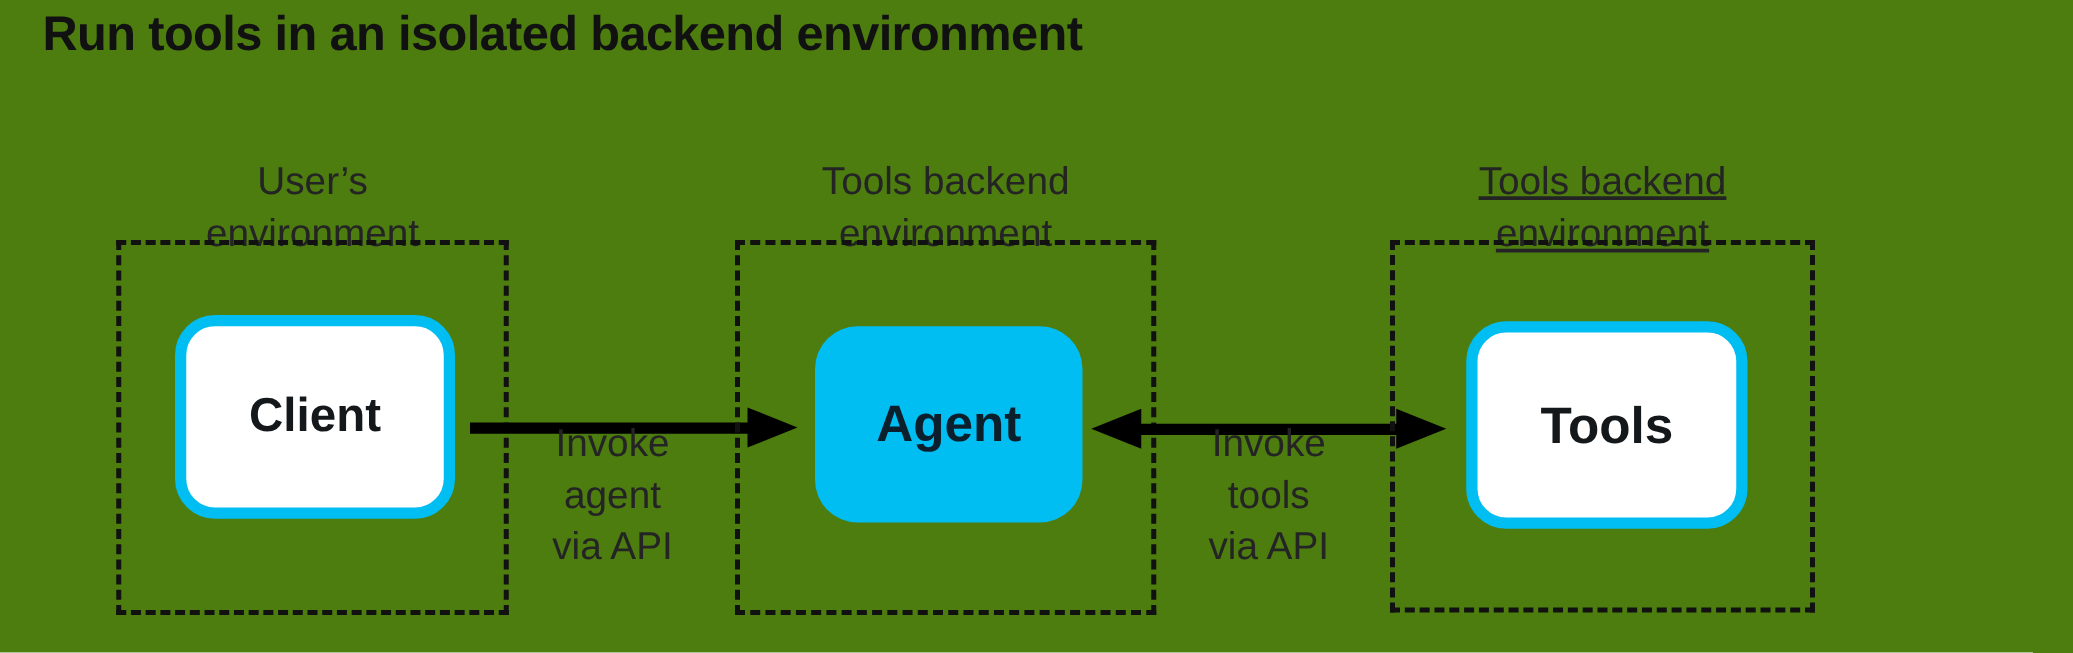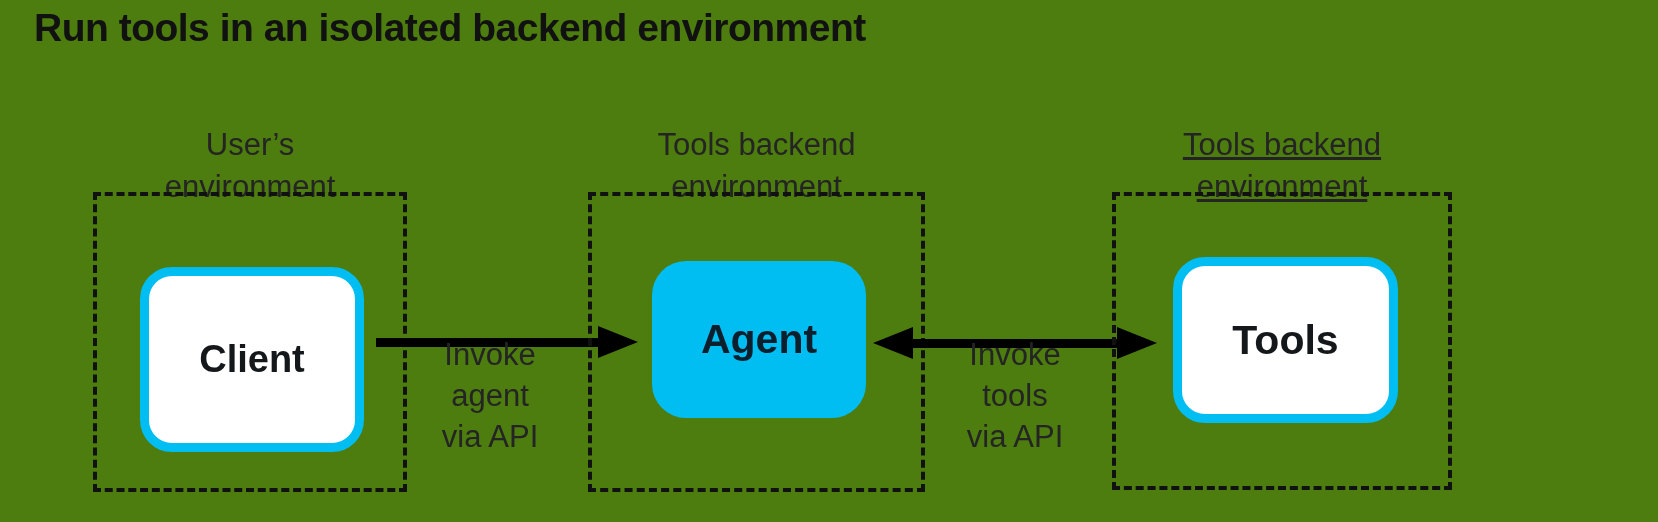--- a/index.html
+++ b/index.html
@@ -97,21 +97,21 @@
 
 <div class="canvas">
 
   <h1 class="title">Run tools in an isolated backend environment</h1>
 
   <div class="env-label" style="left:93px; width:314px;">
     <span>User’s</span>
     <span>environment</span>
   </div>
   <div class="env-box" style="left:93px; top:192px; width:314px; height:300px;"></div>
-  <div class="node outlined" style="left:140px; top:267px; width:224px; height:185px;text-align:right;">
+  <div class="node outlined" style="left:140px; top:252px; width:224px; height:163px;text-align:right;">
     <div class="node-text">
       <span>Client</span>
     </div>
   </div>
 
   <div class="arrow-line" style="left:376px; top:338px; width:226px;"></div>
   <div class="arrow-head right" style="left:598px; top:326px;"></div>
   <div class="connector-label" style="left:410px;">
     <span>Invoke</span>
     <span>agent</span>

